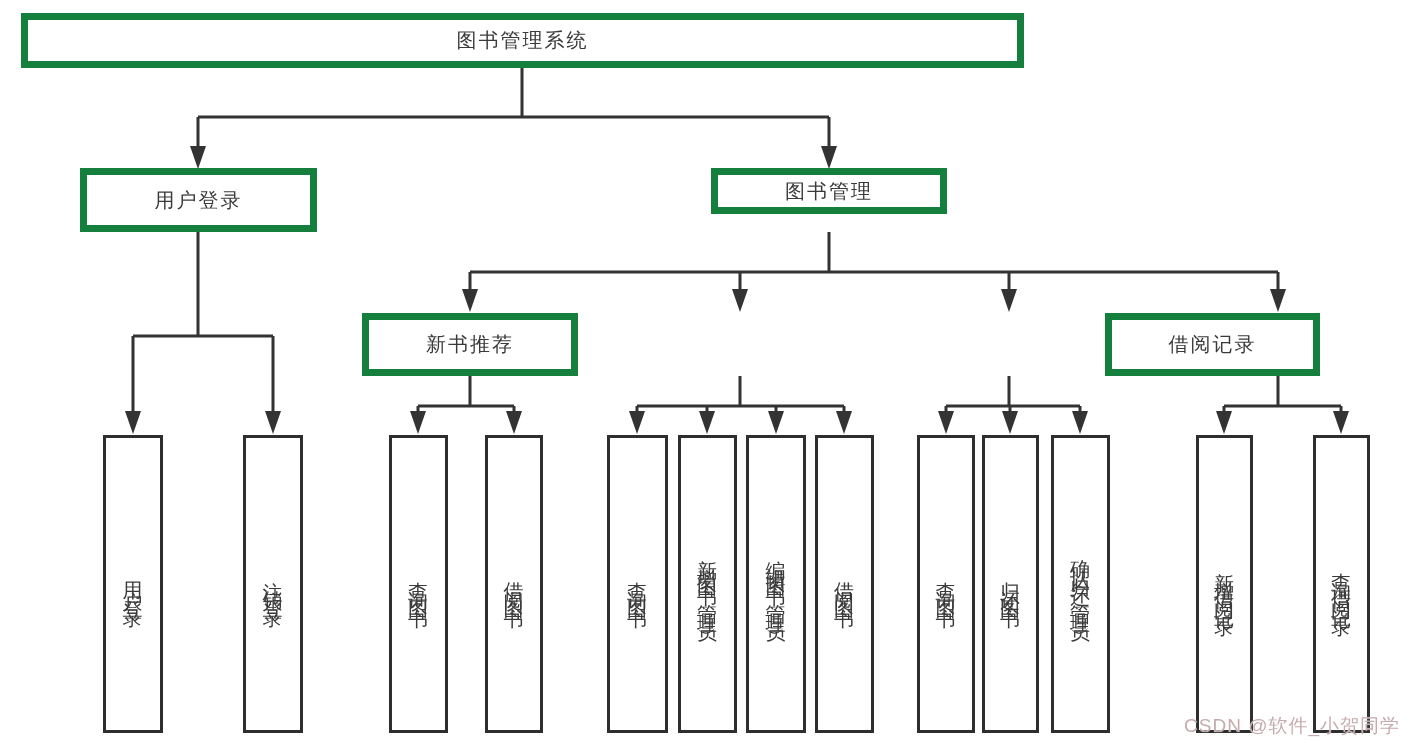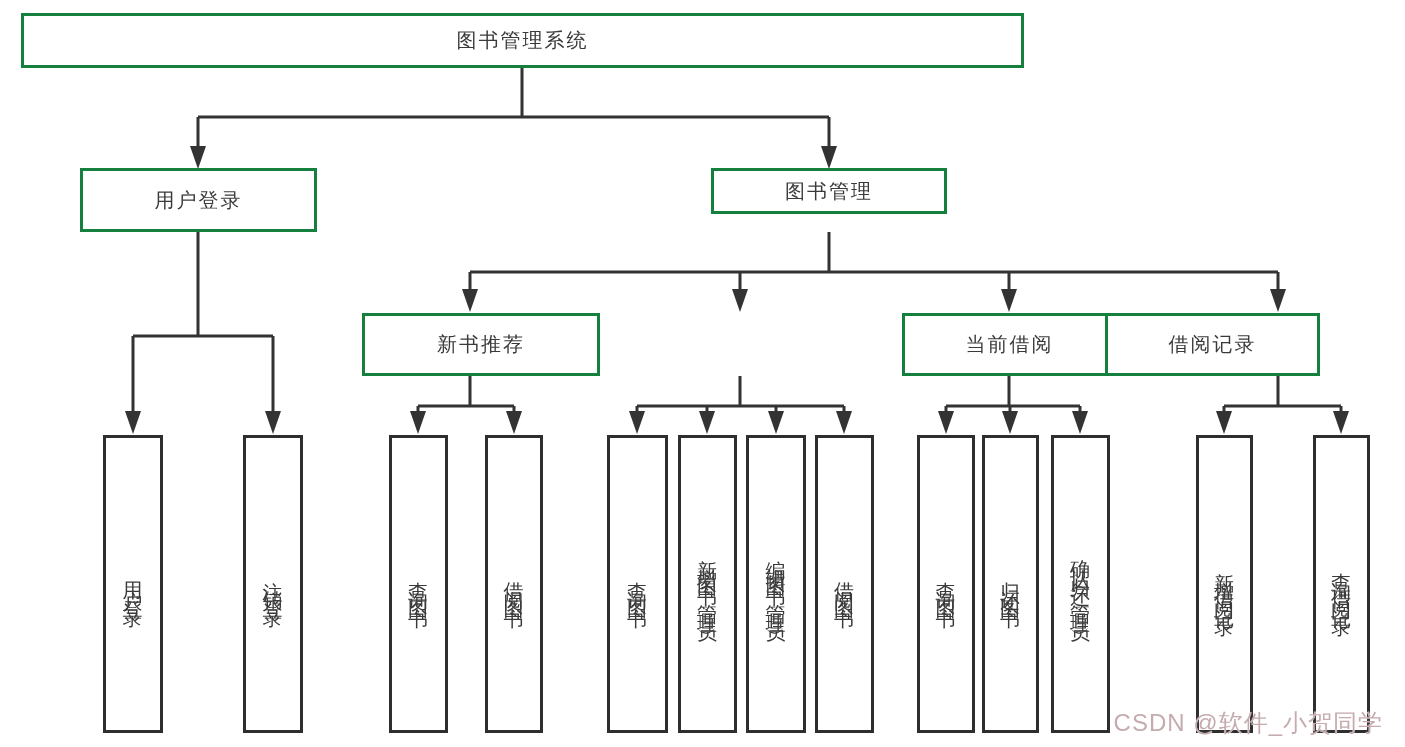--- a/index.html
+++ b/index.html
@@ -3,36 +3,36 @@
 <meta charset="utf-8">
 <style>
   * { margin:0; padding:0; box-sizing:border-box; }
   html,body { background:#ffffff; }
   .stage {
     position:relative; width:1405px; height:747px; background:#ffffff;
     font-family:"Liberation Sans", sans-serif; overflow:hidden;
   }
   svg.wires { position:absolute; left:0; top:0; width:1405px; height:747px; }
   .node {
-    position:absolute; background:#ffffff; border:3px solid #15803d;
+    position:absolute; background:#ffffff; border:7px solid #15803d;
     display:flex; align-items:center; justify-content:center;
     font-size:20px; color:#3a3a3a; letter-spacing:2px; white-space:nowrap;
   }
   .vnode {
     position:absolute; top:435px; height:298px;
     background:#ffffff; border:3px solid #2e2e2e;
     display:flex; align-items:center; justify-content:center;
   }
   .vnode .vtext {
     writing-mode:vertical-rl; text-orientation:mixed;
     font-size:20px; color:#3a3a3a; letter-spacing:9px; line-height:1;
   }
   .watermark {
-    position:absolute; right:22px; bottom:8px;
-    font-size:24px; color:#c5abae; letter-spacing:1px;
+    position:absolute; right:5px; bottom:8px;
+    font-size:19px; color:#c5abae; letter-spacing:1px;
     text-shadow:0 0 1px #ffffff; white-space:nowrap;
   }
 </style>
 </head>
 <body>
 
 <div class="stage">
 
   <svg class="wires" viewBox="0 0 1405 747" xmlns="http://www.w3.org/2000/svg" aria-hidden="true">
 
@@ -74,25 +74,22 @@
     <span>图书管理系统</span>
   </div>
 
   <div class="node" style="left:80px; top:168px; width:237px; height:64px">
     <span>用户登录</span>
   </div>
   <div class="node" style="left:711px; top:168px; width:236px; height:46px">
     <span>图书管理</span>
   </div>
 
-  <div class="node" style="left:362px; top:313px; width:238px; height:63px">
+  <div class="node" style="left:362px; top:313px; width:216px; height:63px">
     <span>新书推荐</span>
-  </div>
-  <div class="node" style="left:902px; top:313px; width:215px; height:63px">
-    <span>当前借阅</span>
   </div>
   <div class="node" style="left:1105px; top:313px; width:215px; height:63px">
     <span>借阅记录</span>
   </div>
 
   <div class="vnode" style="left:103px; width:60px">
     <span class="vtext">用户登录</span>
   </div>
   <div class="vnode" style="left:243px; width:60px">
     <span class="vtext">注销登录</span>

